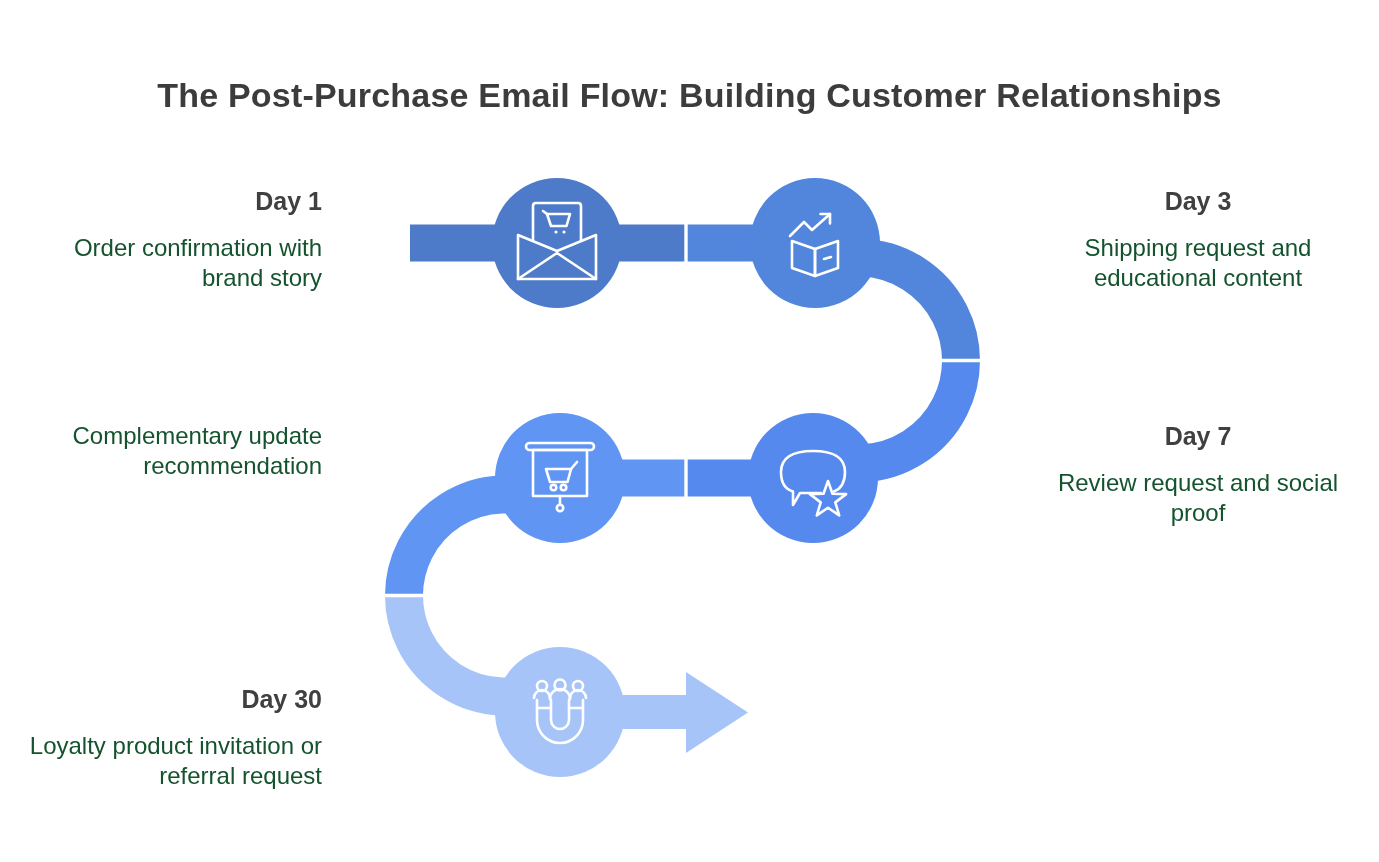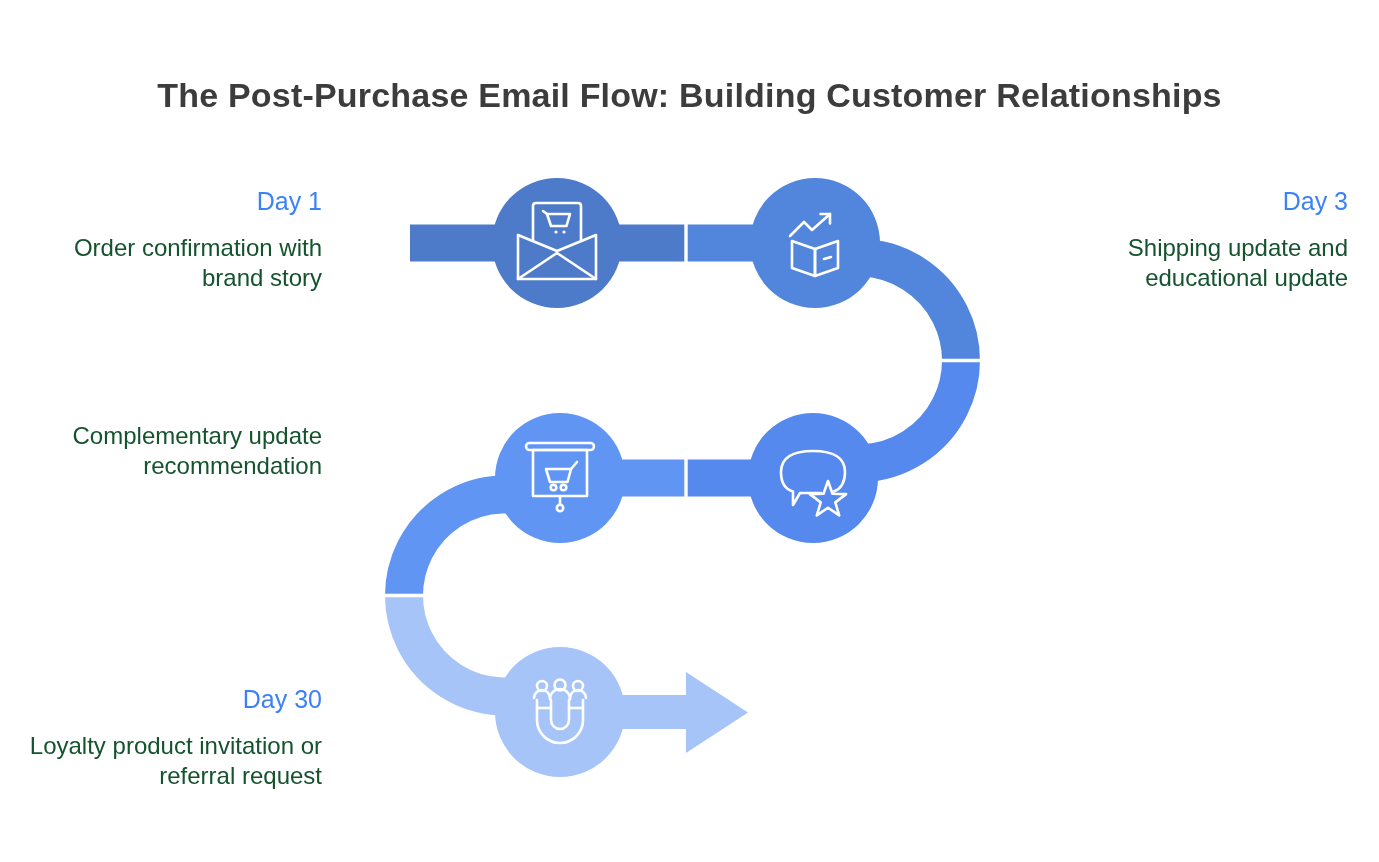--- a/index.html
+++ b/index.html
@@ -7,25 +7,25 @@
     position:relative;width:1379px;height:862px;background:#ffffff;
     font-family:"Liberation Sans","DejaVu Sans",sans-serif;overflow:hidden;
   }
   .page-title{
     position:absolute;top:76px;left:0;width:100%;text-align:center;
     font-size:34px;font-weight:700;color:#3c3c3c;letter-spacing:.2px;margin:0;
   }
   .flow-svg{position:absolute;left:0;top:0;width:1379px;height:862px;}
   .label-block{position:absolute;}
   .label-left{left:12px;width:310px;text-align:right;}
-  .label-right{left:1048px;width:300px;text-align:right;}
+  .label-right{left:1048px;width:300px;text-align:center;}
   .pos-row1{top:186px;}
   .pos-row2{top:421px;}
   .pos-row3{top:684px;}
-  .day-label{font-size:25px;line-height:30px;font-weight:400;color:#3b82f6;margin:0 0 17px 0;}
+  .day-label{font-size:25px;line-height:30px;font-weight:700;color:#404040;margin:0 0 17px 0;}
   .day-desc{font-size:24px;line-height:30px;color:#14532d;margin:0;}
 </style>
 </head>
 <body>
 
 <div class="canvas">
 
   <h1 class="page-title">The Post-Purchase Email Flow: Building Customer Relationships</h1>
 
   <svg class="flow-svg" viewBox="0 0 1379 862" xmlns="http://www.w3.org/2000/svg">
@@ -110,23 +110,27 @@
     </g>
   </svg>
 
   <div class="label-block label-left pos-row1">
     <p class="day-label">Day 1</p>
     <p class="day-desc">Order confirmation with brand story</p>
   </div>
 
   <div class="label-block label-right pos-row1">
     <p class="day-label">Day 3</p>
-    <p class="day-desc">Shipping update and educational update</p>
+    <p class="day-desc">Shipping request and educational content</p>
   </div>
 
+  <div class="label-block label-right pos-row2">
+    <p class="day-label">Day 7</p>
+    <p class="day-desc">Review request and social proof</p>
+  </div>
 
   <div class="label-block label-left pos-row2">
     <p class="day-desc">Complementary update recommendation</p>
   </div>
 
   <div class="label-block label-left pos-row3">
     <p class="day-label">Day 30</p>
     <p class="day-desc">Loyalty product invitation or referral request</p>
   </div>
 

